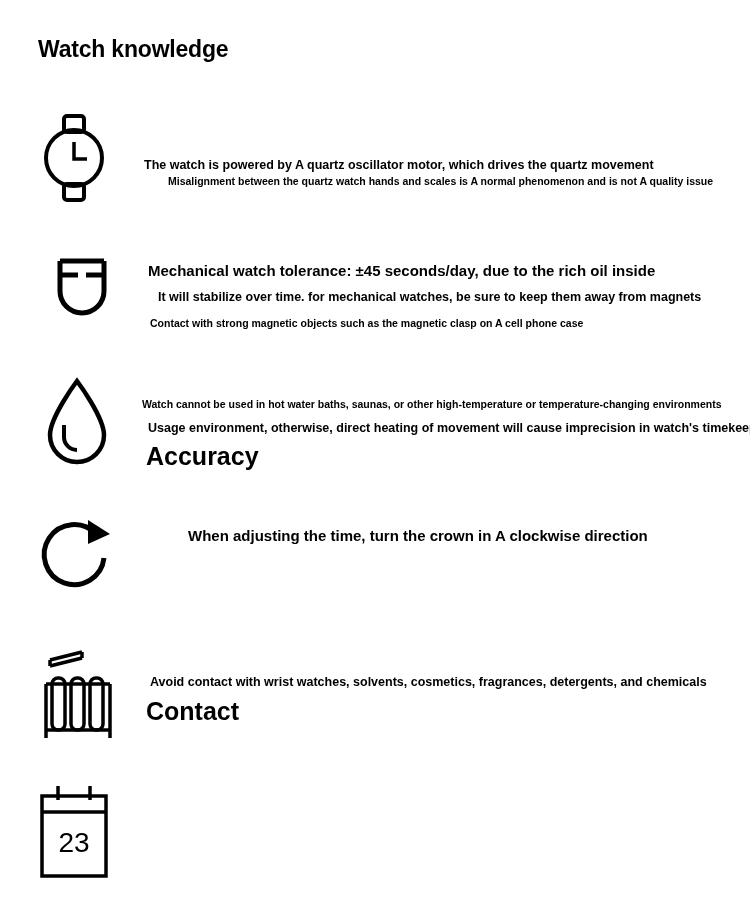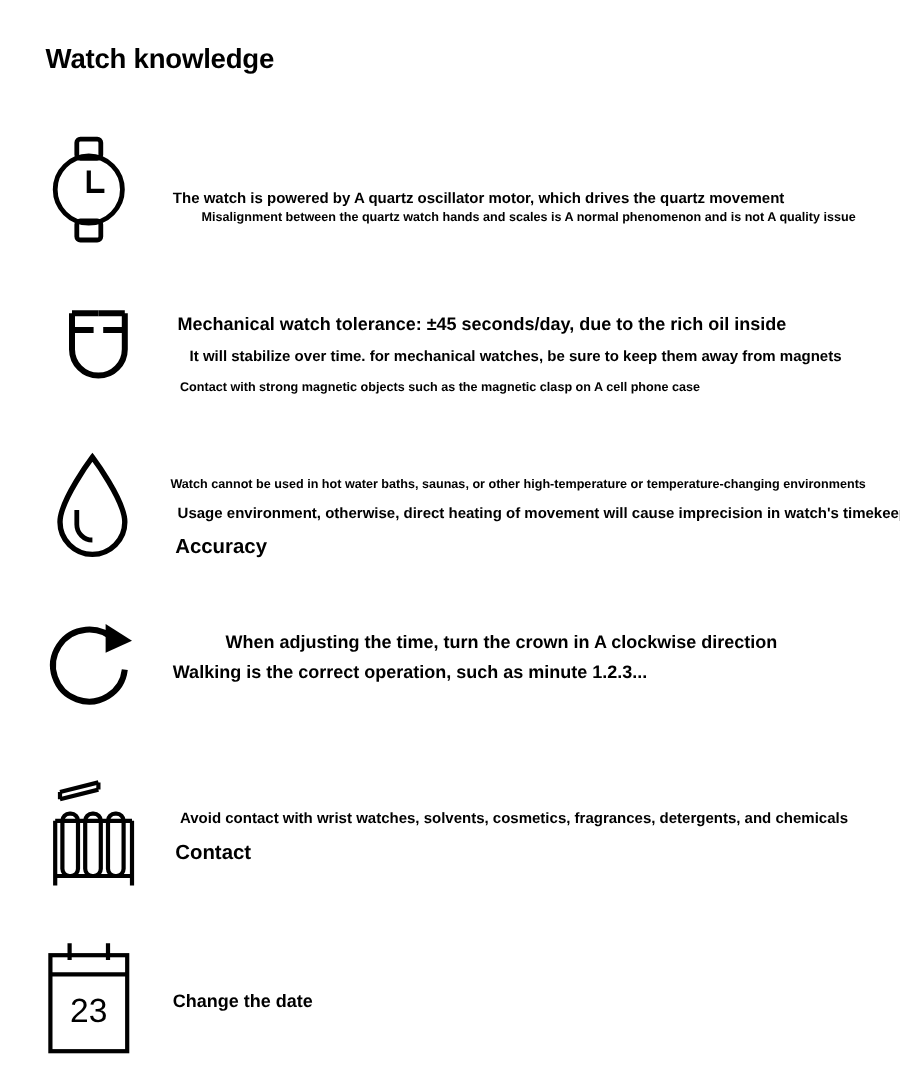--- a/index.html
+++ b/index.html
@@ -63,21 +63,21 @@
     font-size: 12.5px;
     font-weight: bold;
     line-height: 17px;
   }
   .t-big {
     font-size: 15px;
     font-weight: bold;
     line-height: 20px;
   }
   .t-huge {
-    font-size: 17px;
+    font-size: 25px;
     font-weight: bold;
     line-height: 26px;
   }
   svg { display: block; }
 </style>
 </head>
 <body>
 
 <div class="page">
 
@@ -131,21 +131,20 @@
 
   <div class="section" style="top:512px;">
     <div class="icon-box" style="top:0px;">
       <svg width="80" height="92" viewBox="0 0 80 92">
         <path d="M58 22 A30 30 0 1 0 66 46" fill="none" stroke="#000" stroke-width="5"></path>
         <polygon points="50,8 72,22 50,32" fill="#000"></polygon>
       </svg>
     </div>
     <div class="text-block" style="top:14px;">
       <span class="line t-big" style="margin-left:48px;">When adjusting the time, turn the crown in A clockwise direction</span>
-      <span class="line t-big" style="margin-left:4px; margin-top:5px;">Walking is the correct operation, such as minute 1.2.3...</span>
     </div>
   </div>
 
   <div class="section" style="top:642px;">
     <div class="icon-box" style="top:0px;">
       <svg width="84" height="104" viewBox="0 0 84 104">
         <path d="M12 18 L44 10" fill="none" stroke="#000" stroke-width="3.5"></path>
         <path d="M12 24 L44 16" fill="none" stroke="#000" stroke-width="3.5"></path>
         <path d="M12 18 L12 24" stroke="#000" stroke-width="3.5"></path>
         <path d="M44 10 L44 16" stroke="#000" stroke-width="3.5"></path>
@@ -168,17 +167,16 @@
     <div class="icon-box" style="top:0px;">
       <svg width="80" height="106" viewBox="0 0 80 106">
         <line x1="20" y1="4" x2="20" y2="18" stroke="#000" stroke-width="3.5"></line>
         <line x1="52" y1="4" x2="52" y2="18" stroke="#000" stroke-width="3.5"></line>
         <rect x="4" y="14" width="64" height="80" fill="none" stroke="#000" stroke-width="3.5"></rect>
         <line x1="4" y1="30" x2="68" y2="30" stroke="#000" stroke-width="3.5"></line>
         <text x="36" y="70" text-anchor="middle" font-family="Liberation Sans, sans-serif" font-size="28" fill="#000">23</text>
       </svg>
     </div>
     <div class="text-block" style="top:38px;">
-      <span class="line t-big" style="margin-left:4px; margin-top:5px;">Change the date</span>
     </div>
   </div>
 
 </div>
 
 </body></html>

